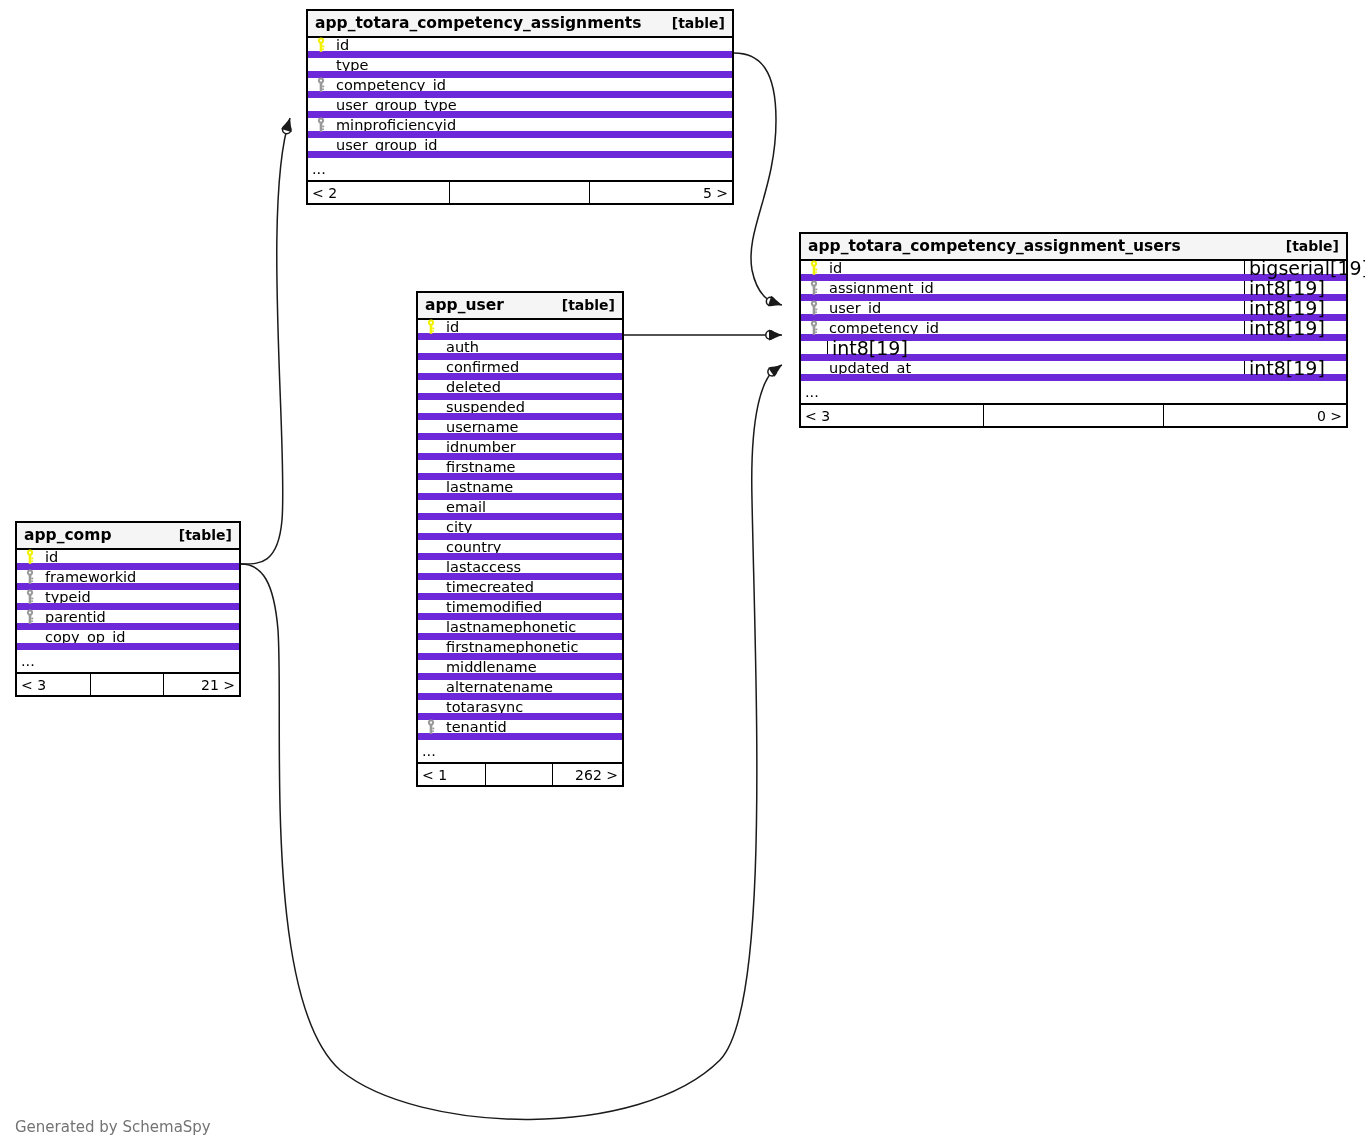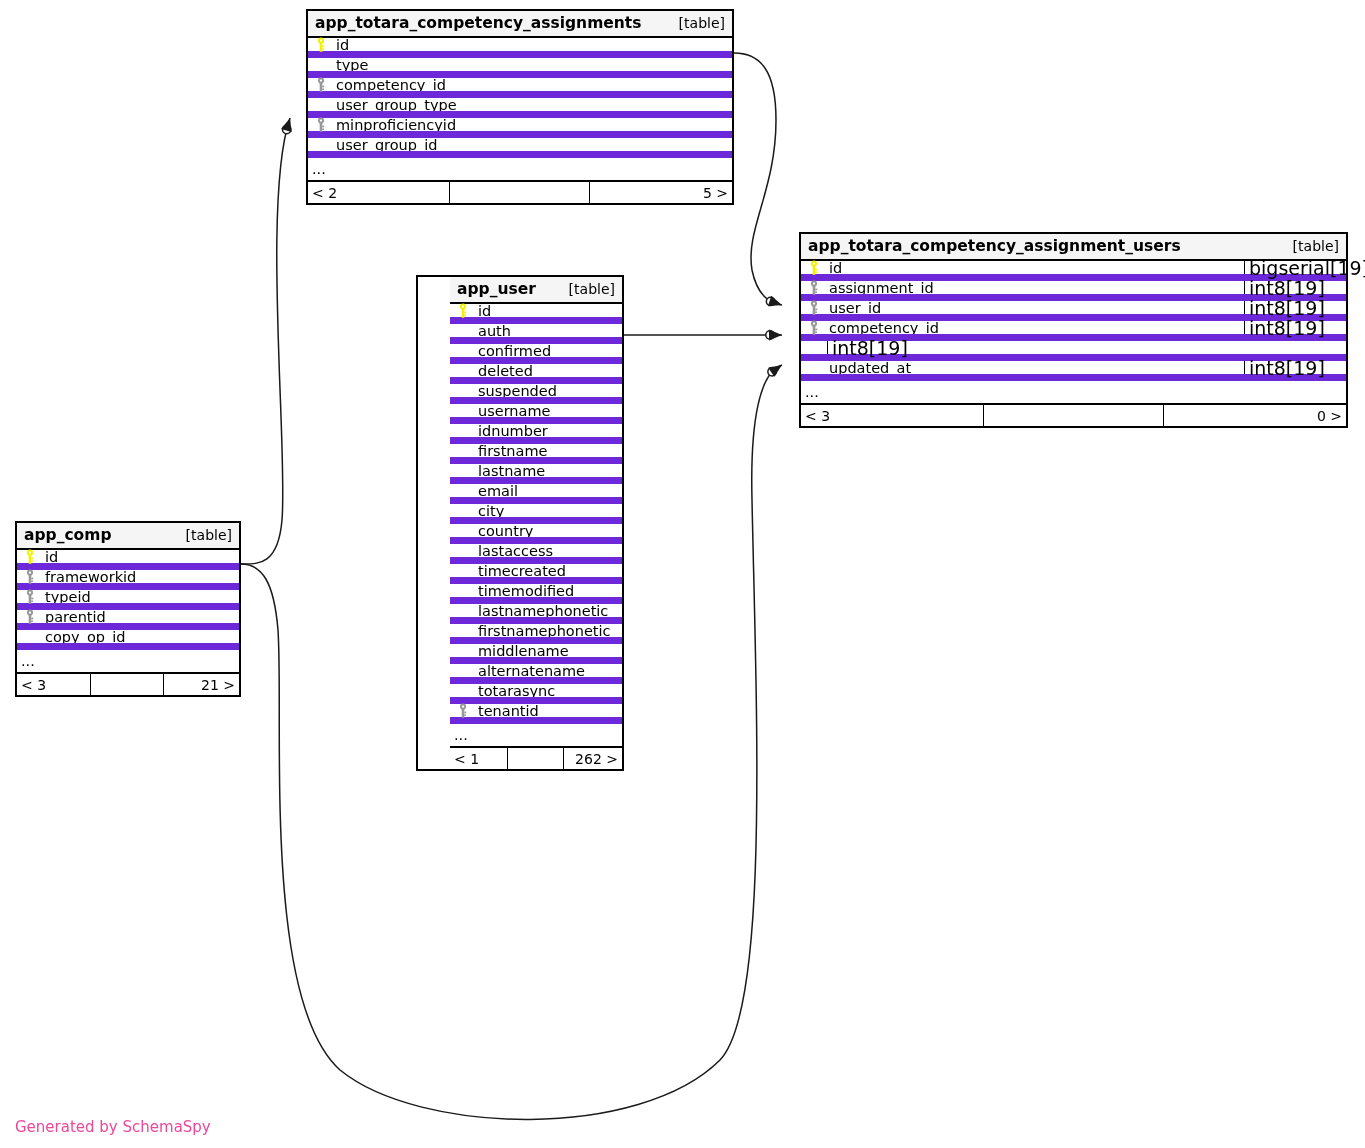--- a/index.html
+++ b/index.html
@@ -48,21 +48,21 @@
     line-height: 1.05;
   }
   .tbl .hdr .tname {
     font-weight: bold;
     font-size: 15.5px;
     letter-spacing: 0px;
     white-space: nowrap;
   }
   .tbl .hdr .ttag {
     font-size: 14px;
-    font-weight: normal;
+    font-weight: bold;
     padding-left: 14px;
     white-space: nowrap;
   }
 
   .rows { display: block; }
 
   .row {
     display: flex;
     align-items: stretch;
     border-bottom: 7px solid #6d28d9;
@@ -130,21 +130,21 @@
   .foot .fcell.left   { justify-content: flex-start; padding-left: 4px; }
   .foot .fcell.mid    { justify-content: center; }
   .foot .fcell.right  { justify-content: flex-end; padding-right: 4px; border-right: none; }
 
   
   .keyglyph { display: block; }
 
   .credit {
     position: absolute;
     font-size: 15px;
-    color: #ec4899;
+    color: #737373;
     white-space: nowrap;
     z-index: 6;
   }
 </style>
 </head>
 <body>
 
 <div id="canvas">
 
   <svg id="edges" viewBox="0 0 1365 1148" xmlns="http://www.w3.org/2000/svg">
@@ -304,21 +304,21 @@
         <div class="row ellip">
           <span class="elliptext">...</span>
         </div>
       </div>
       <div class="foot">
         <span class="fcell left" style="width: 183px;">&lt; 3</span>
         <span class="fcell mid" style="width: 180px;"></span>
         <span class="fcell right" style="width: 182px;">0 &gt;</span>
       </div>
     </div>
-    <div class="tbl" style="left: 416px; top: 275px; width: 208px; padding-left: 32px;">
+    <div class="tbl" style="left: 416px; top: 291px; width: 208px;">
       <div class="hdr">
         <span class="tname">app_user</span>
         <span class="ttag">[table]</span>
       </div>
       <div class="rows">
         <div class="row">
           <span class="keycell">
             <svg class="keyglyph" width="10" height="16" viewBox="0 0 10 16" xmlns="http://www.w3.org/2000/svg">
               <circle cx="5" cy="3.6" r="3.1" fill="#f2f200"></circle>
               <circle cx="5" cy="3.6" r="1.15" fill="#ffffff"></circle>

